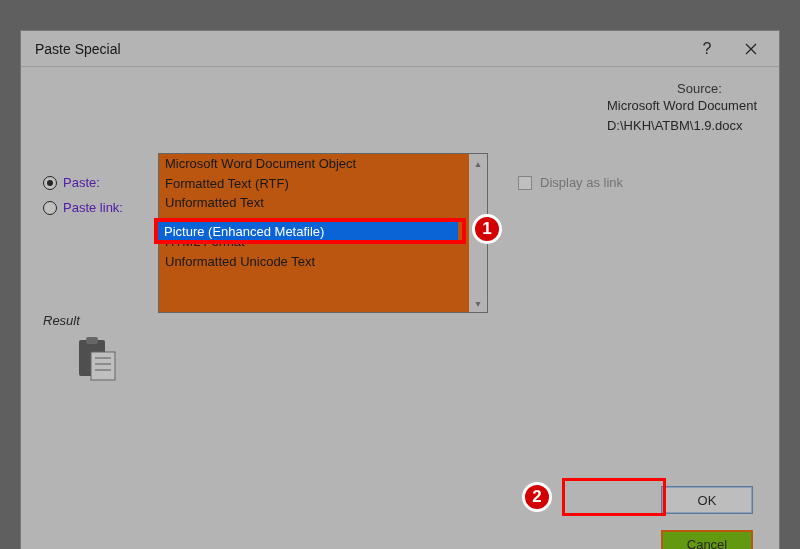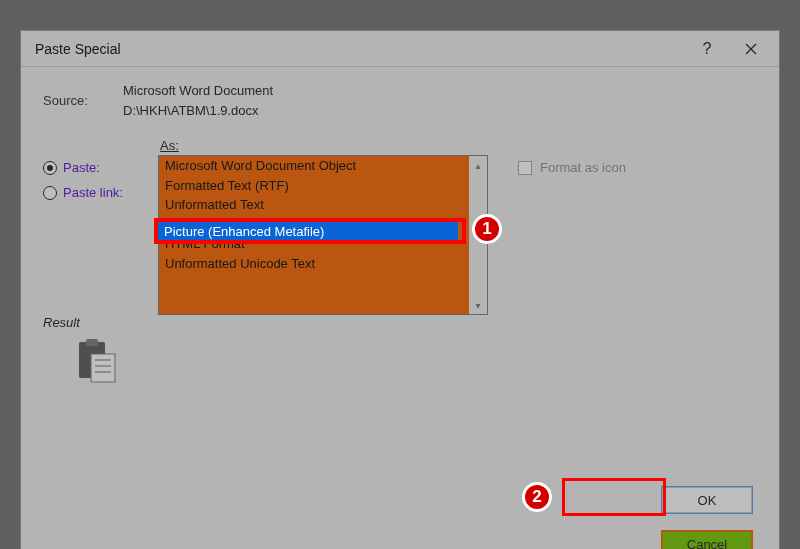--- a/index.html
+++ b/index.html
@@ -51,22 +51,23 @@
     justify-content: center;
     color: #333;
     font-size: 16px;
   }
   .titlebar .close-btn svg { width: 12px; height: 12px; }
   .body {
     padding: 14px 22px 12px 22px;
   }
   .source-row {
     display: flex;
-    align-items: center;
+    align-items: flex-end;
     margin-bottom: 18px;
+    flex-direction: column;
   }
   .source-label {
     width: 80px;
     color: #444;
   }
   .source-text {
     color: #333;
     line-height: 1.5;
   }
   .mid {
@@ -258,41 +259,40 @@
           <span class="radio-outer selected"></span>
           <span>Paste:</span>
         </div>
         <div class="radio-row">
           <span class="radio-outer"></span>
           <span>Paste link:</span>
         </div>
       </div>
 
       <div class="list-wrap">
-        <div class="as-label">As:</div>
         <div class="listbox">
           <div class="list-inner">
             <div class="list-item">Microsoft Word Document Object</div>
             <div class="list-item">Formatted Text (RTF)</div>
             <div class="list-item">Unformatted Text</div>
             <div class="list-item">Picture (Enhanced Metafile)</div>
             <div class="list-item">HTML Format</div>
             <div class="list-item">Unformatted Unicode Text</div>
           </div>
           <div class="scroll-bar">
             <div class="scroll-btn">▴</div>
             <div class="scroll-btn">▾</div>
           </div>
         </div>
       </div>
 
       <div class="right-col">
         <div class="chk-row">
           <span class="chk-box"></span>
-          <span>Format as icon</span>
+          <span>Display as link</span>
         </div>
       </div>
     </div>
 
     <div class="result-section">
       <div class="result-label">Result</div>
       <div class="result-icon">
         <svg width="42" height="46" viewBox="0 0 42 46">
           <rect x="2" y="4" width="26" height="36" rx="2" fill="#6a6a6a"></rect>
           <rect x="9" y="1" width="12" height="7" rx="2" fill="#888"></rect>

